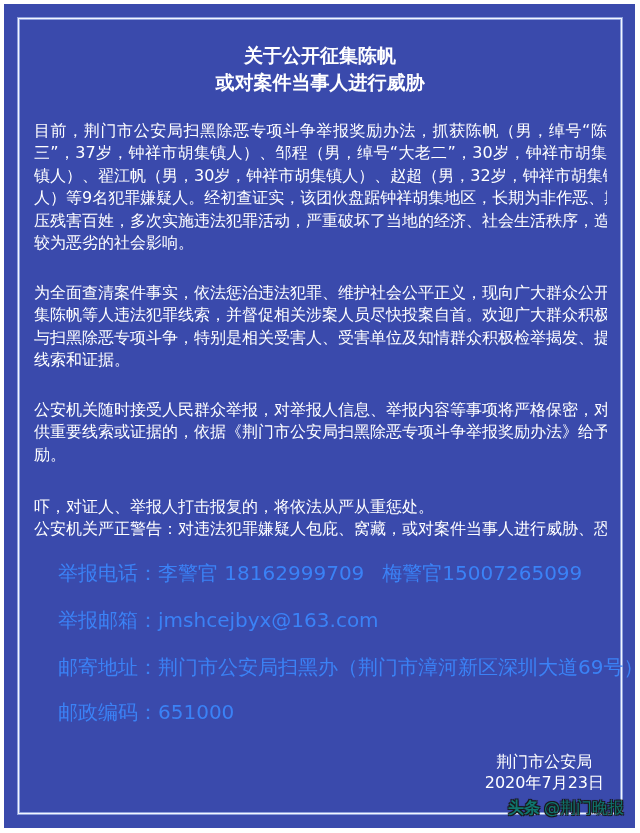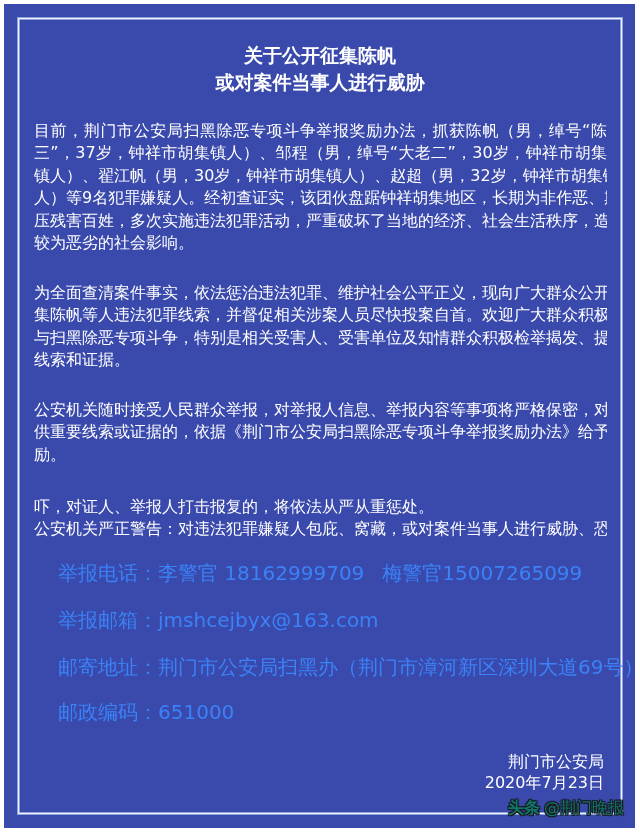--- a/index.html
+++ b/index.html
@@ -38,21 +38,21 @@
     .contact {
       position: absolute; left: 34px; color: #3b82f6;
       font-size: 20px; line-height: 22px; white-space: nowrap; margin-left: 24px;
     }
     #c-phone { top: 562px; }
     #c-email { top: 609px; }
     #c-address { top: 656px; }
     #c-postal { top: 701px; }
     .gap { display: inline-block; width: 18px; }
     .signature {
-      position: absolute; right: 36px; top: 751px; text-align: right;
+      position: absolute; right: 36px; top: 751px; text-align: center;
       color: #ffffff; font-size: 16px; line-height: 21px;
     }
     .watermark {
       position: absolute; left: 508px; top: 797px; white-space: nowrap;
       color: #0f766e; font-size: 16px; line-height: 22px;
       text-shadow: -1px -1px 0 #1a1a1a, 1px -1px 0 #1a1a1a, -1px 1px 0 #1a1a1a, 1px 1px 0 #1a1a1a, 0 0 2px #000;
     }
     .watermark .brand { font-weight: bold; margin-right: 4px; }
   </style>
 </head>

